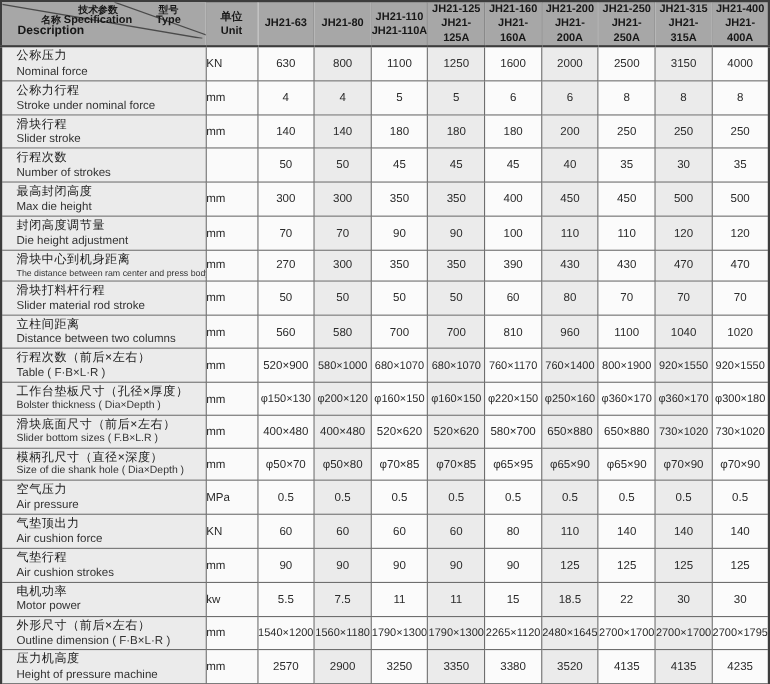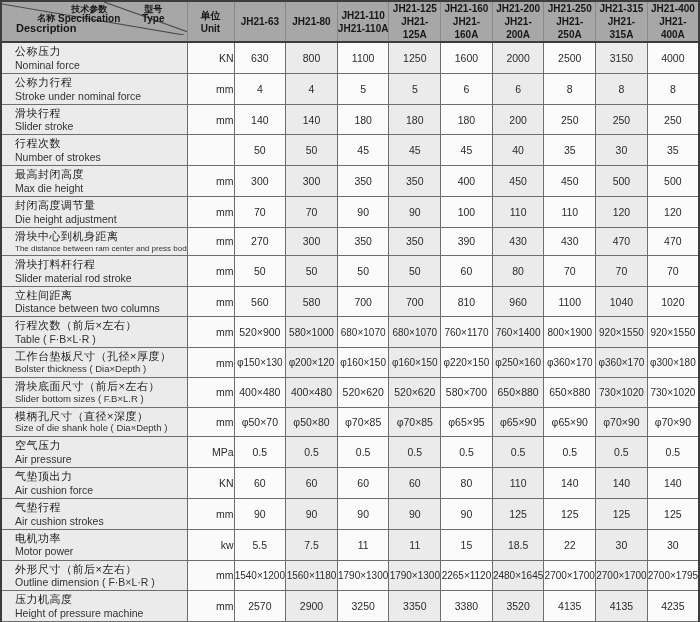--- a/index.html
+++ b/index.html
@@ -22,21 +22,21 @@
   .c-type { top:3px; right:22px; }
   .c-name { top:12px; left:14px; }
   th.corner svg { position:absolute; top:0; left:0; }
   th.unit-th, th.model-th { font-size:10px; font-weight:bold; text-align:center; line-height:1.3; color:#171717; }
   tbody th.label-cell { background:var(--shade); text-align:left; padding:2px 4px 2px 13px;
     vertical-align:middle; font-weight:normal; }
   .lbl-zh { font-size:11px; color:#222; line-height:1.25; letter-spacing:0.5px; }
   .lbl-en { font-size:10.5px; color:#333; line-height:1.15; white-space:nowrap; }
   .lbl-en.mid { font-size:9.5px; }
   .lbl-en.small { font-size:8px; }
-  td.unit-cell { background:var(--unitbg); text-align:right; font-size:10.5px; white-space:nowrap; }
+  td.unit-cell { background:var(--unitbg); text-align:left; font-size:10.5px; white-space:nowrap; }
   td.unit-cell.small-unit { font-size:8.5px;padding-left:48px; }
   td.val-cell { background:var(--plain); text-align:center; font-size:10.5px; white-space:nowrap; }
   td.val-cell.shade { background:var(--shade); }
   td.val-cell.long { font-size:10px; }
 </style>
 </head>
 <body>
 
 <table class="spec">
   <colgroup>

